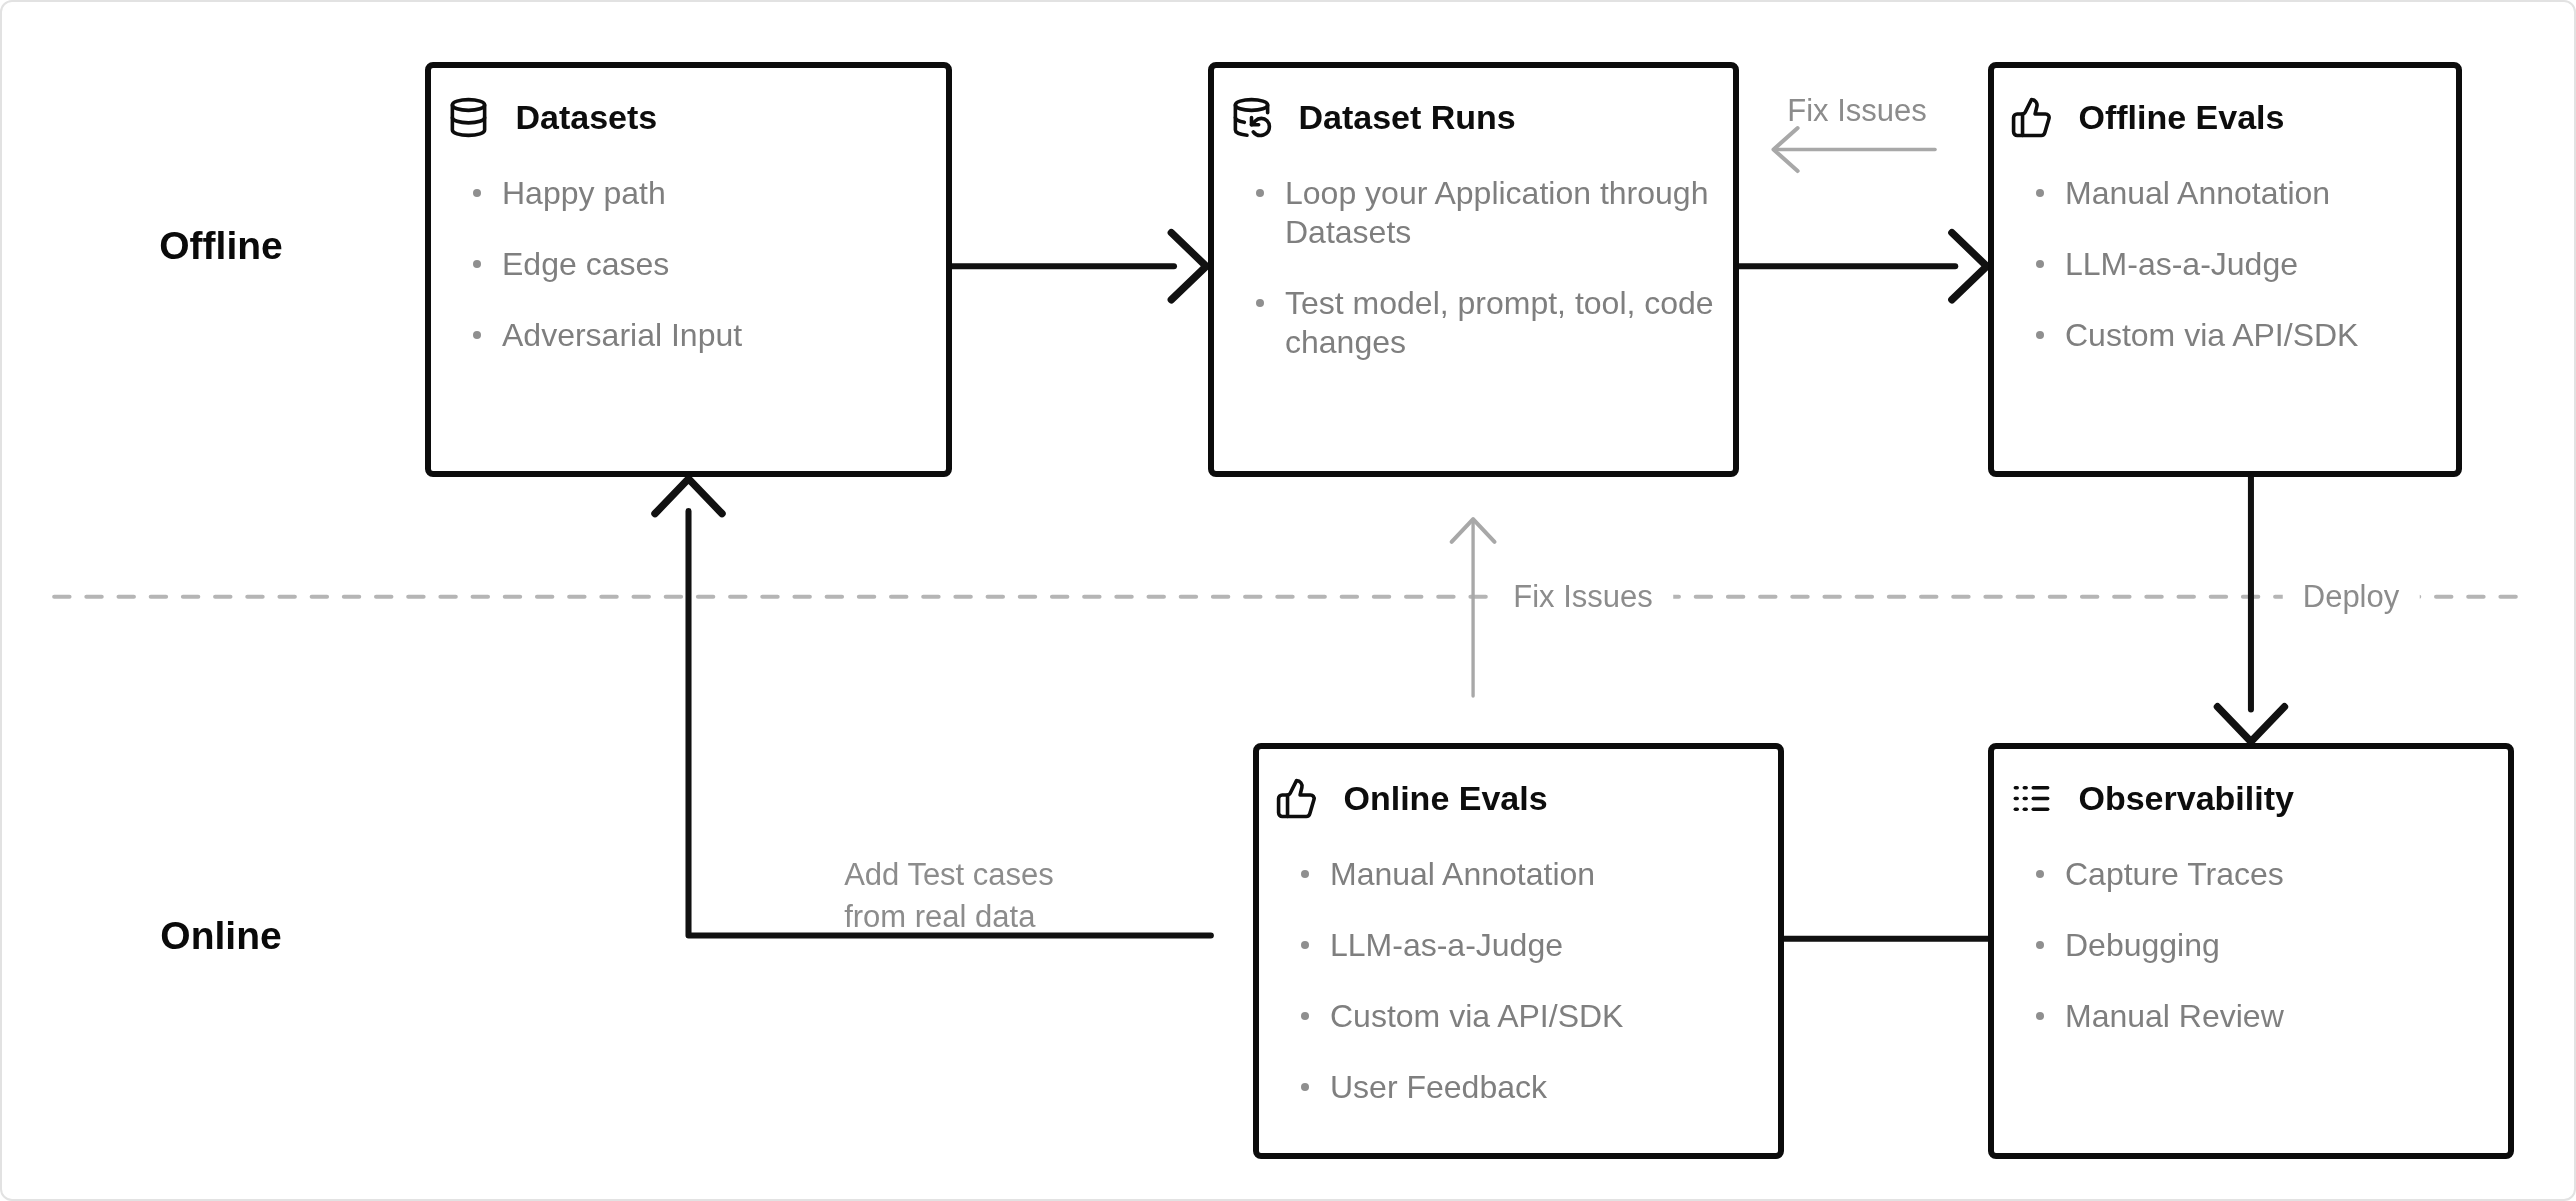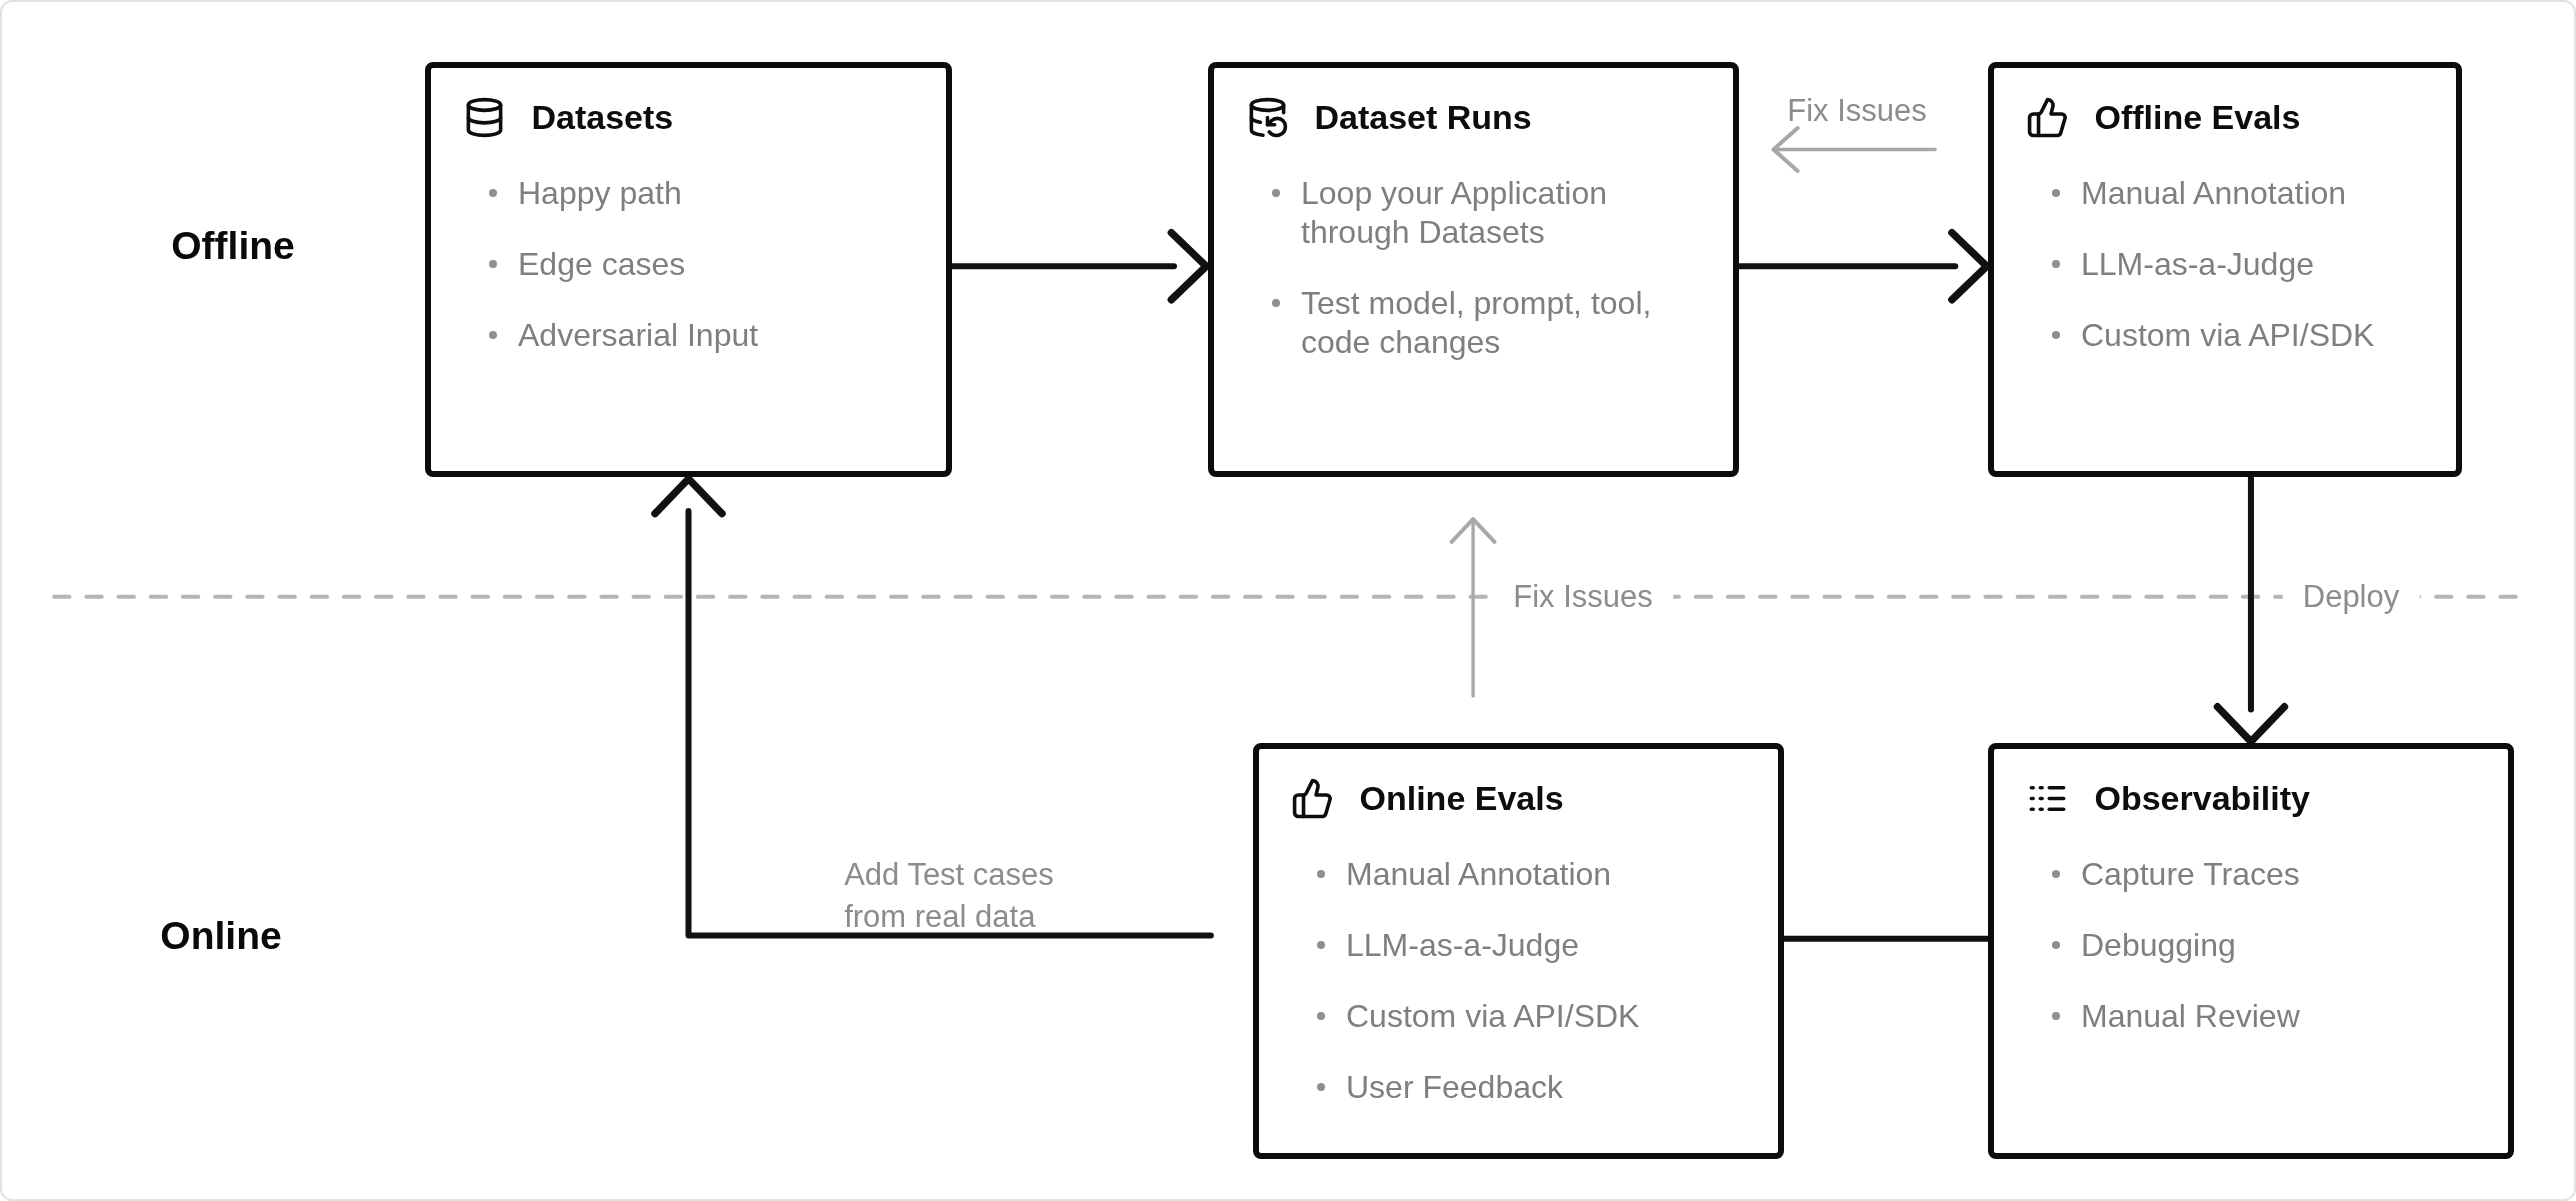--- a/index.html
+++ b/index.html
@@ -40,21 +40,21 @@
   .wire-black { stroke: var(--arrow-black); stroke-width: 9; }
   .head-black { stroke: var(--arrow-black); stroke-width: 11; }
   .wire-gray { stroke: var(--arrow-gray); stroke-width: 5; }
   .head-gray { stroke: var(--arrow-gray); stroke-width: 6; }
 
   .card {
     position: absolute;
     background: #ffffff;
     border: 6.7px solid var(--box-border);
     border-radius: 8px;
-    padding: 27px 32px;
+    padding: 27px 16px;
     z-index: 10;
   }
   .card-header { display: flex; align-items: center; gap: 25.5px; height: 44px; }
   .card-icon { width: 43px; height: 43px; flex: 0 0 43px; color: var(--title); }
   .card-icon svg { width: 43px; height: 43px; display: block; }
   .card-title { font-size: 34px; font-weight: 700; color: var(--title); white-space: nowrap; }
   ul.card-items { list-style: none; margin: 35px 0 0 0; padding: 0 0 0 25.5px; }
   ul.card-items li {
     position: relative;
     padding-left: 29.5px;
@@ -84,21 +84,21 @@
   }
   .annotation.on-line { background: #ffffff; padding: 1.3px 20px; white-space: nowrap; }
 
   
   #card-datasets      { left: 425px;  top: 62px;   width: 527px; height: 415px; }
   #card-dataset-runs  { left: 1208px; top: 62px;   width: 531px; height: 415px; }
   #card-offline-evals { left: 1988px; top: 62px;   width: 474px; height: 415px; }
   #card-online-evals  { left: 1253px; top: 743px; width: 531px; height: 416px; }
   #card-observability { left: 1988px; top: 743px; width: 526px; height: 416px; }
 
-  #label-offline { left: 233px; top: 246px; }
+  #label-offline { left: 221px; top: 246px; }
   #label-online  { left: 221px; top: 936px; }
   #label-fix-issues-top { left: 1857px; top: 111px; }
   #label-fix-issues-mid { left: 1583px; top: 597px; }
   #label-deploy         { left: 2351px; top: 597px; }
   #label-add-test-cases { left: 949px; top: 896px; }
 </style>
 </head>
 <body>
 
 <svg class="wires" viewBox="0 0 3840 1791" aria-hidden="true">

